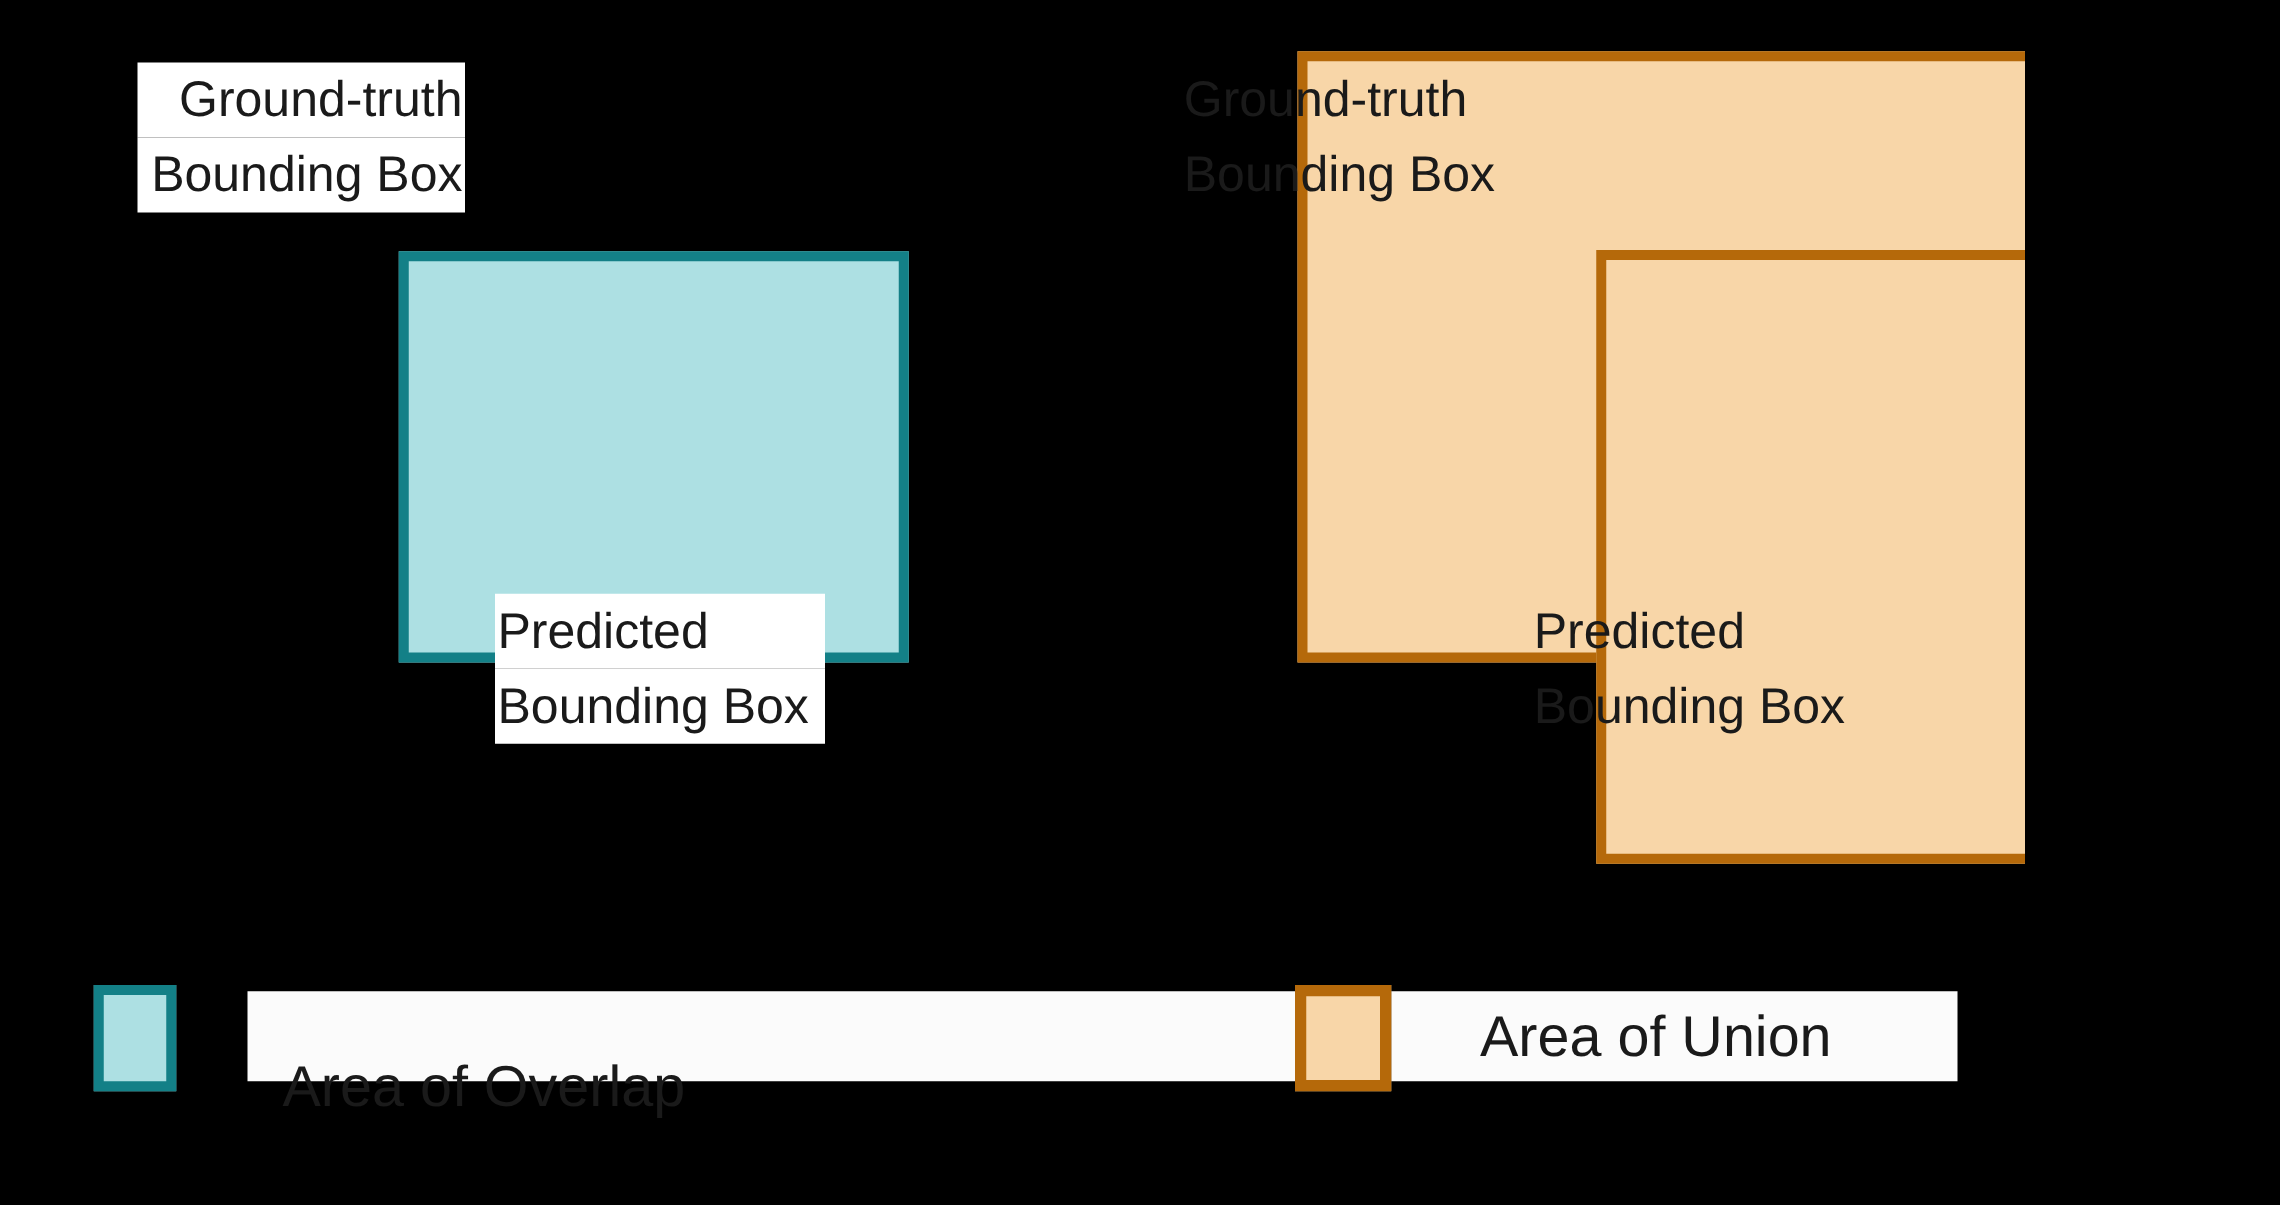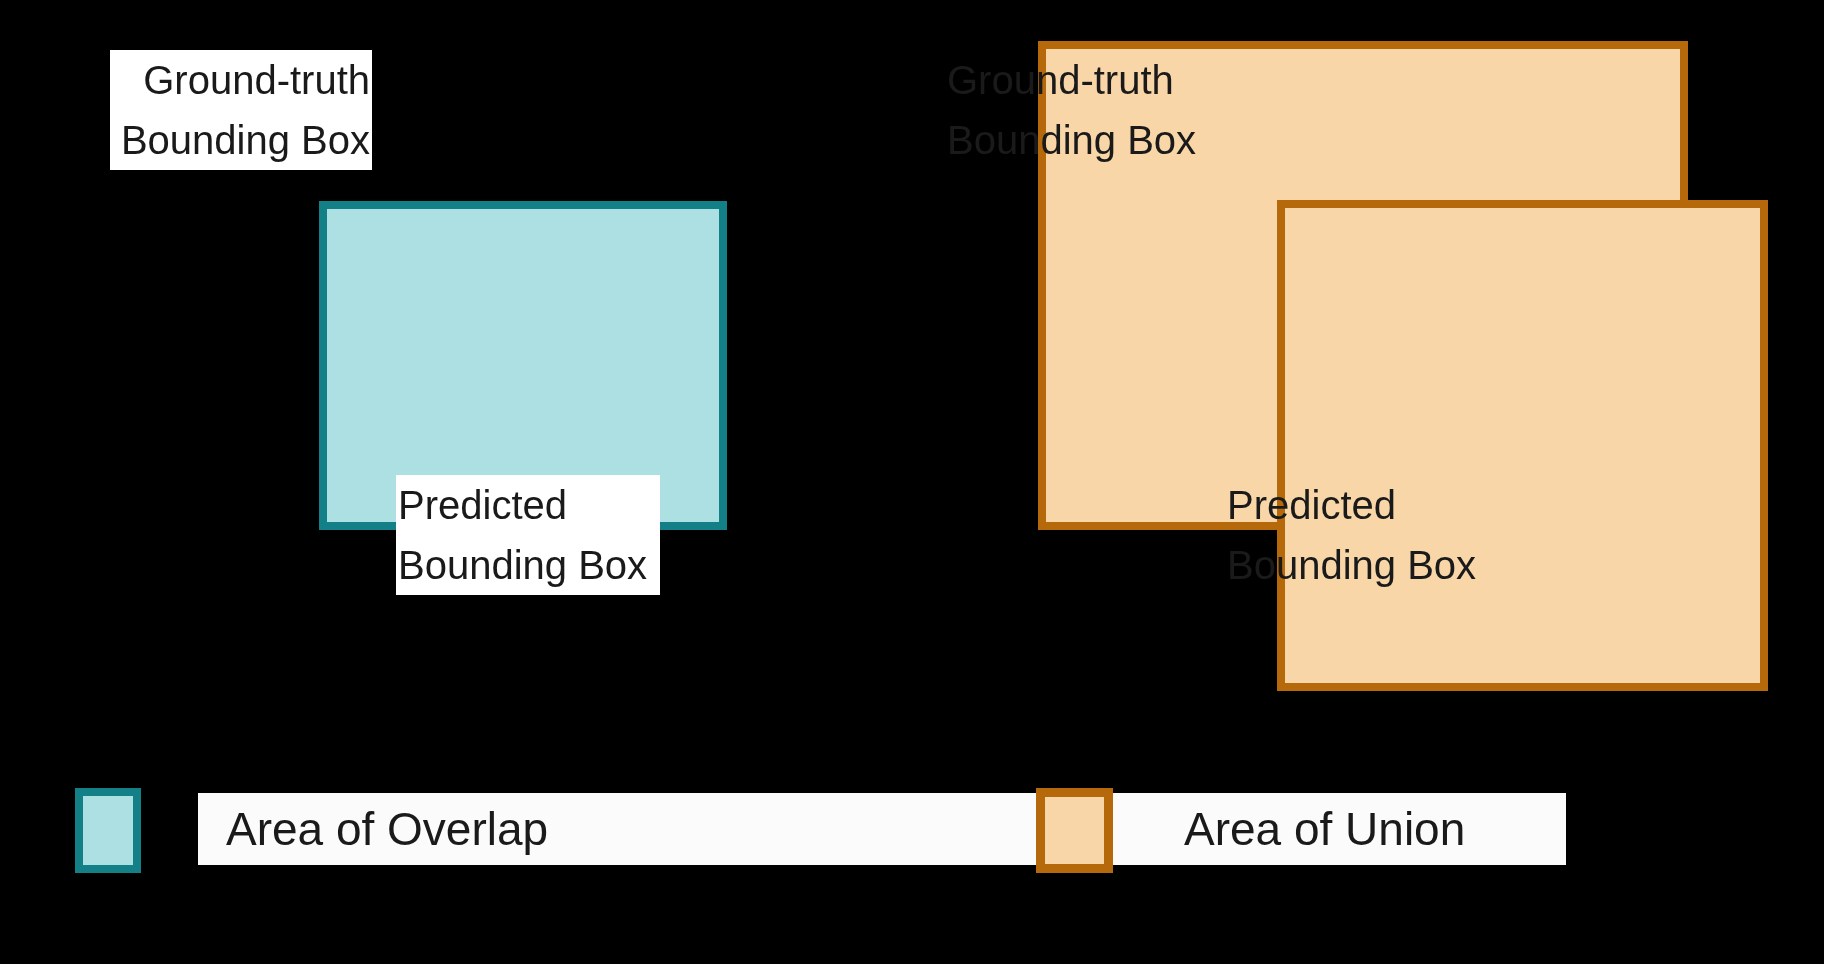--- a/index.html
+++ b/index.html
@@ -5,21 +5,21 @@
   html, body {
     margin: 0;
     padding: 0;
     background: #000000;
   }
   body {
     font-family: "Liberation Sans", sans-serif;
   }
   #canvas {
     position: relative;
-    width: 1824px;
+    width: 1620px;
     height: 964px;
     background: #000000;
     overflow: hidden;
   }
 
   
   .abs { position: absolute; box-sizing: border-box; }
 
   
   .bbox {
@@ -111,21 +111,21 @@
 
   .legend-text {
     position: absolute;
     top: 793px;
     height: 72px;
     line-height: 72px;
     font-size: 46px;
     color: #1a1a1a;
     white-space: nowrap;
   }
-  .legend-text.text-overlap { left: 226px; }
+  .legend-text.text-overlap { left: 226px; margin-top: 40px; }
   .legend-text.text-union   { left: 1184px; }
 
   .legend-swatch {
     position: absolute;
     box-sizing: border-box;
   }
   .legend-swatch.swatch-overlap {
     left: 75px;
     top: 788px;
     width: 66px;

